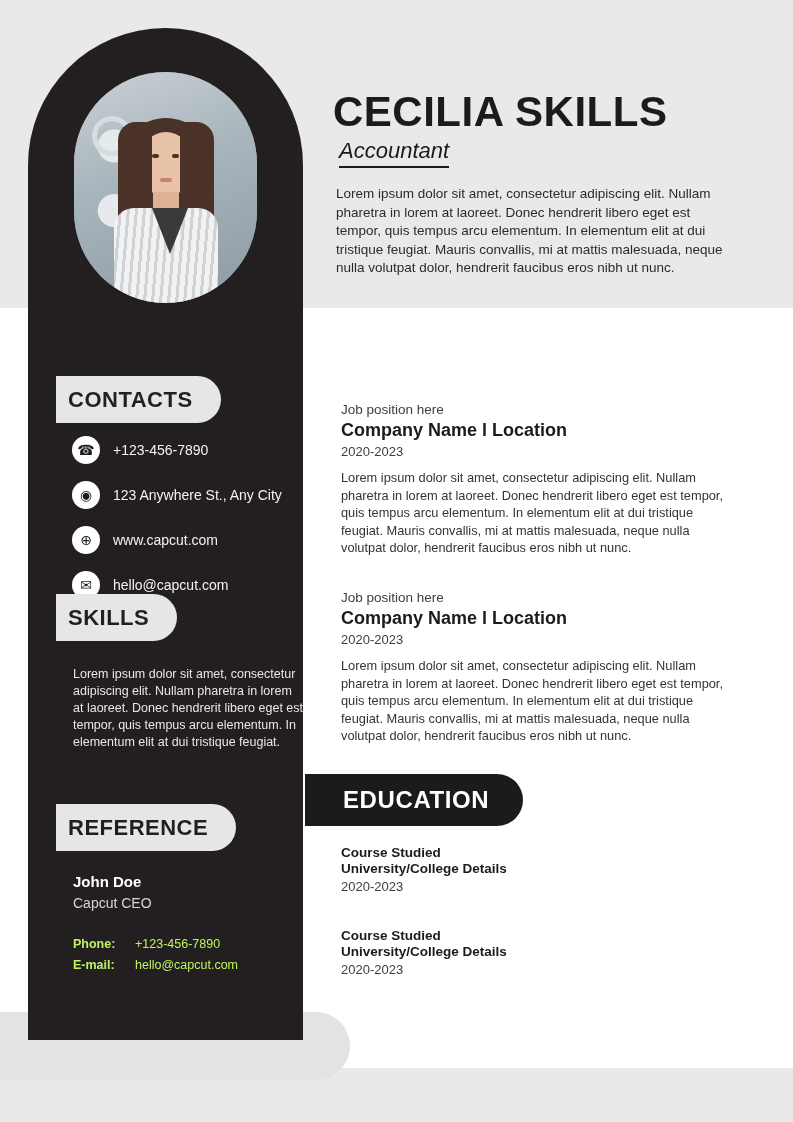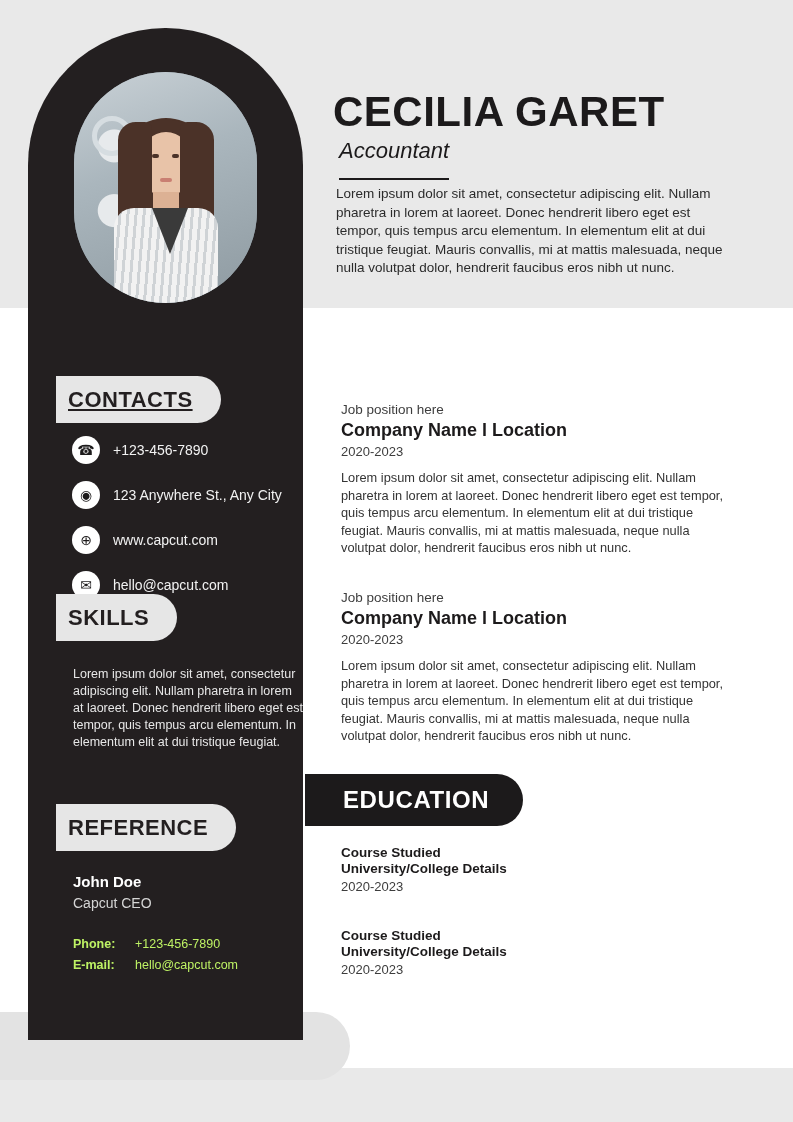--- a/index.html
+++ b/index.html
@@ -159,21 +159,21 @@
     color: #1c1a1b;
     letter-spacing: 0.5px;
   }
   .role {
     position: absolute;
     left: 339px; top: 138px;
     font-size: 22px;
     font-style: italic;
     color: #1c1a1b;
     border-bottom: 2px solid #1c1a1b;
-    padding-bottom: 14px;
+    padding-bottom: 2px;
   }
   .summary {
     position: absolute;
     left: 336px; top: 185px;
     width: 400px;
     font-size: 13.5px;
     line-height: 18.5px;
     color: #2b2b2b;
   }
   
@@ -229,21 +229,21 @@
         <div class="eye l"></div>
         <div class="eye r"></div>
         <div class="lips"></div>
         <div class="neck"></div>
         <div class="hair-front-l"></div>
         <div class="hair-front-r"></div>
         <div class="shirt"></div>
       </div>
     </div>
 
-    <div class="pill pill-left" style="top:348px;text-decoration:underline;">
+    <div class="pill pill-left" style="top:348px;">
       <span>CONTACTS</span>
     </div>
 
     <div class="contact-list">
       <div class="contact-row">
         <span class="cicon">☎</span>
         <span class="ctext">+123-456-7890</span>
       </div>
       <div class="contact-row">
         <span class="cicon">◉</span>
@@ -274,21 +274,21 @@
         <span class="ref-key">Phone:</span>
         <span>+123-456-7890</span>
       </div>
       <div class="ref-row">
         <span class="ref-key">E-mail:</span>
         <span>hello@capcut.com</span>
       </div>
     </div>
   </div>
 
-  <div class="name">CECILIA GARET</div>
+  <div class="name">CECILIA SKILLS</div>
   <div class="role">Accountant</div>
   <div class="summary">Lorem ipsum dolor sit amet, consectetur adipiscing elit. Nullam pharetra in lorem at laoreet. Donec hendrerit libero eget est tempor, quis tempus arcu elementum. In elementum elit at dui tristique feugiat. Mauris convallis, mi at mattis malesuada, neque nulla volutpat dolor, hendrerit faucibus eros nibh ut nunc.</div>
 
 
   <div class="exp-item" style="top:402px;">
     <div class="exp-pos">Job position here</div>
     <div class="exp-co">Company Name l Location</div>
     <div class="exp-date">2020-2023</div>
     <div class="exp-desc">Lorem ipsum dolor sit amet, consectetur adipiscing elit. Nullam pharetra in lorem at laoreet. Donec hendrerit libero eget est tempor, quis tempus arcu elementum. In elementum elit at dui tristique feugiat. Mauris convallis, mi at mattis malesuada, neque nulla volutpat dolor, hendrerit faucibus eros nibh ut nunc.</div>
   </div>

